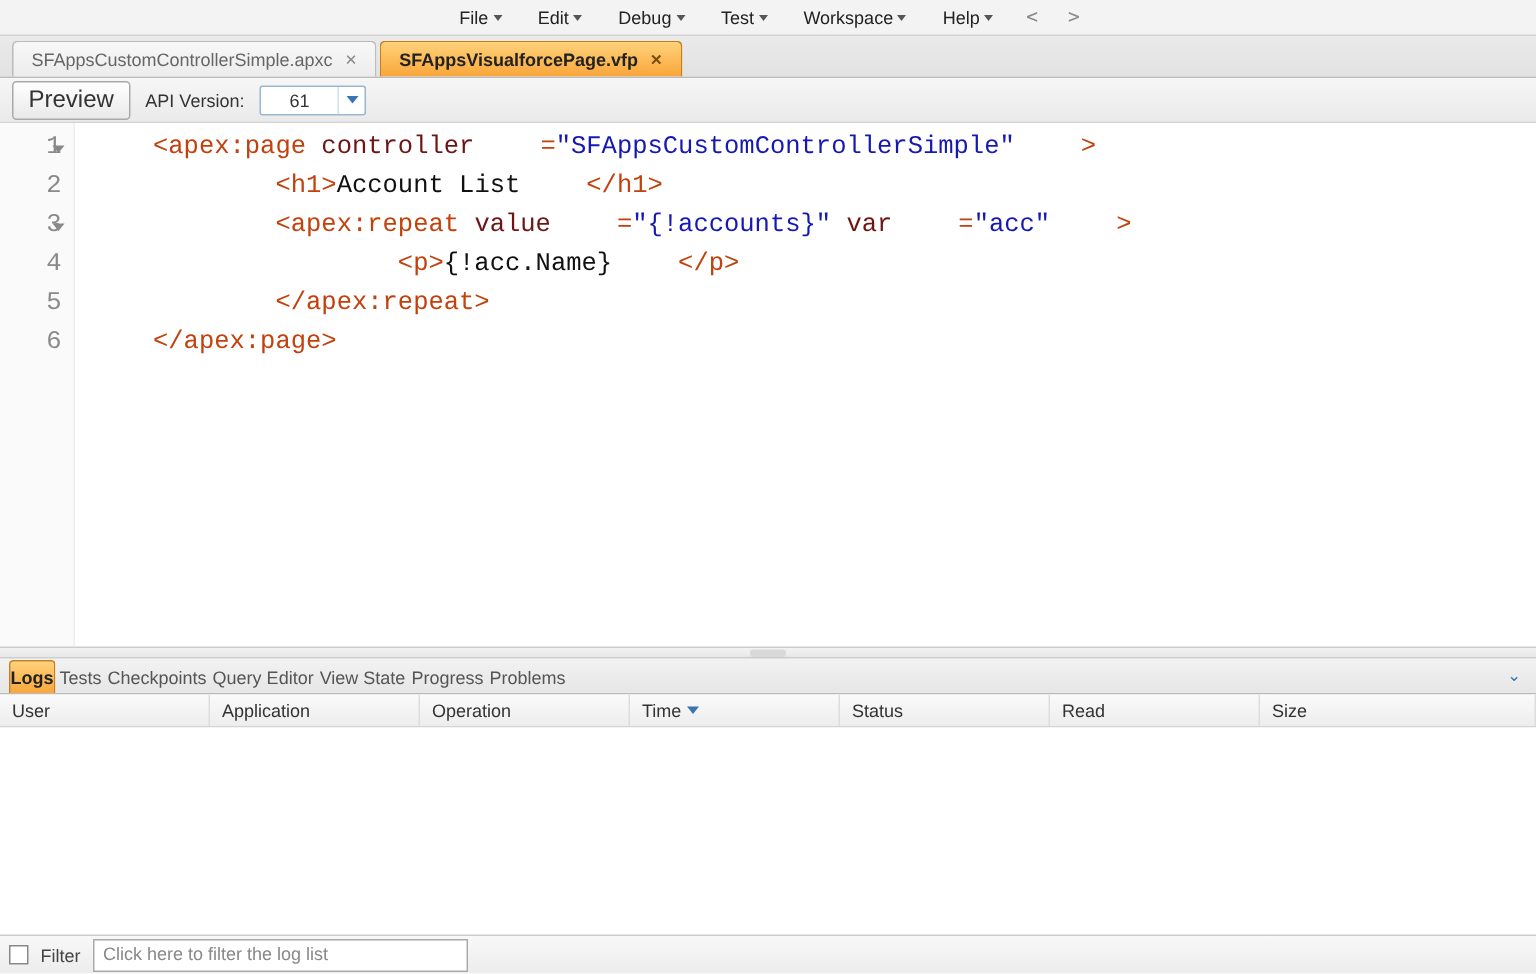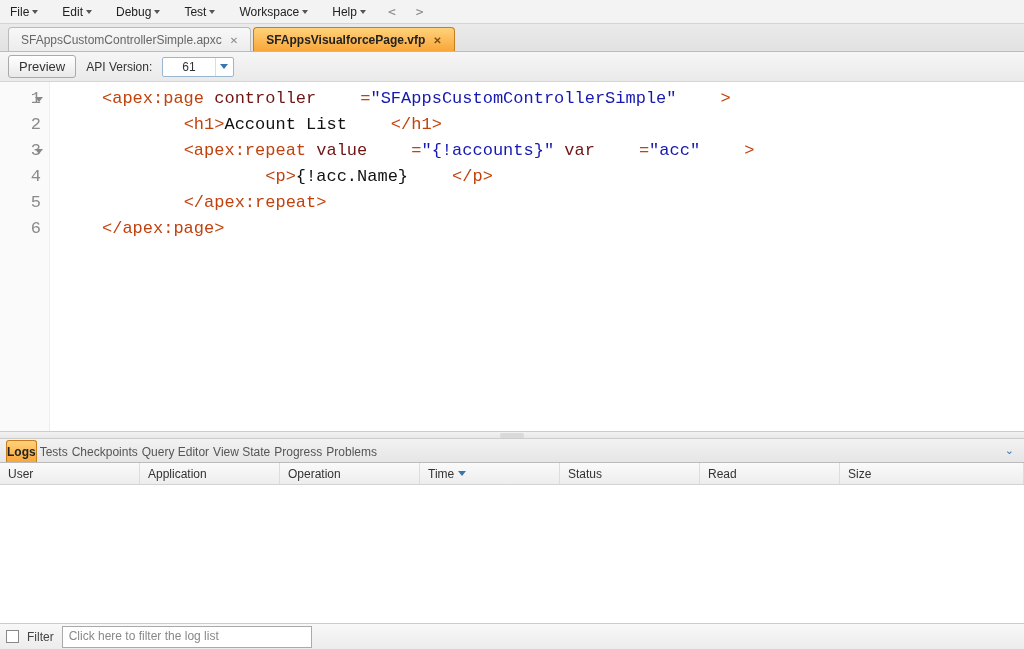--- a/index.html
+++ b/index.html
@@ -1,30 +1,30 @@
 <!DOCTYPE html>
 <html><head>
   <meta charset="utf-8">
   <style>
     * { box-sizing: border-box; margin: 0; padding: 0; }
     body { font-family: Arial, Helvetica, sans-serif; font-size: 12px; color: #444; background: #fff; width: 1024px; height: 649px; overflow: hidden; display: flex; flex-direction: column; }
     
-    .menubar { display: flex; align-items: center; height: 24px; background: #f3f3f3; border-bottom: 1px solid #d4d4d4; padding: 0 4px; gap: 12px; }
+    .menubar { display: flex; align-items: center; height: 24px; background: #f3f3f3; border-bottom: 1px solid #d4d4d4; padding: 0 4px; gap: 12px; justify-content: center; }
     .menu-item { display: flex; align-items: center; gap: 3px; padding: 3px 6px; cursor: pointer; color: #222; font-size: 12px; }
     .menu-caret { width: 0; height: 0; border-left: 3px solid transparent; border-right: 3px solid transparent; border-top: 4px solid #555; display: inline-block; }
     .nav-arrow { color: #888; font-size: 13px; padding: 0 4px; cursor: pointer; font-family: monospace; }
     
     .tabbar { display: flex; align-items: flex-end; height: 28px; background: linear-gradient(#eaeaea,#e2e2e2); border-bottom: 1px solid #bbb; padding-left: 8px; }
     .file-tab { display: flex; align-items: center; gap: 6px; padding: 5px 10px 4px 12px; font-size: 12px; border: 1px solid #bbb; border-bottom: none; border-top-left-radius: 4px; border-top-right-radius: 4px; margin-right: 2px; background: linear-gradient(#f8f8f8,#ececec); color: #666; cursor: pointer; }
     .file-tab.active { background: linear-gradient(#ffd27a,#f9a63a); color: #222; font-weight: bold; border-color: #c77d1a; }
     .tab-close { color: #888; font-size: 10px; padding: 0 2px; }
     .file-tab.active .tab-close { color: #7a4a10; }
     
     .toolbar2 { display: flex; align-items: center; height: 30px; border-bottom: 1px solid #d4d4d4; background: linear-gradient(#f6f6f6,#eaeaea); padding: 0 8px; gap: 10px; }
-    .btn { padding: 3px 10px; border: 1px solid #aaa; border-radius: 3px; background: linear-gradient(#fff,#e9e9e9); font-size: 13px; cursor: pointer; color: #333; }
+    .btn { padding: 3px 10px; border: 1px solid #aaa; border-radius: 3px; background: linear-gradient(#fff,#e9e9e9); font-size: 16px; cursor: pointer; color: #333; }
     .api-label { font-size: 12px; color: #333; }
     .api-select { display: inline-flex; align-items: center; border: 1px solid #9ab7d1; border-radius: 2px; background: #fff; height: 20px; }
     .api-select .val { padding: 0 19px; color: #333; font-size: 12px; text-align: right; }
     .api-select .dd { width: 18px; height: 100%; display: flex; align-items: center; justify-content: center; border-left: 1px solid #cfe0ee; }
     .dd-caret { width:0; height:0; border-left:4px solid transparent; border-right:4px solid transparent; border-top:5px solid #3b74b3; }
     
     .editor-wrap { flex: 1; display: flex; overflow: hidden; background: #fff; }
     .gutter { width: 50px; text-align: right; padding: 4px 8px 4px 4px; color: #8a8a8a; font-family: Consolas, 'Courier New', monospace; font-size: 17px; user-select: none; background: #fafafa; border-right: 1px solid #eee; }
     .gutter .ln { height: 26px; line-height: 26px; position: relative; }
     .fold { position: absolute; right: -2px; top: 11px; width:0; height:0; border-left:4px solid transparent; border-right:4px solid transparent; border-top:5px solid #888; }

